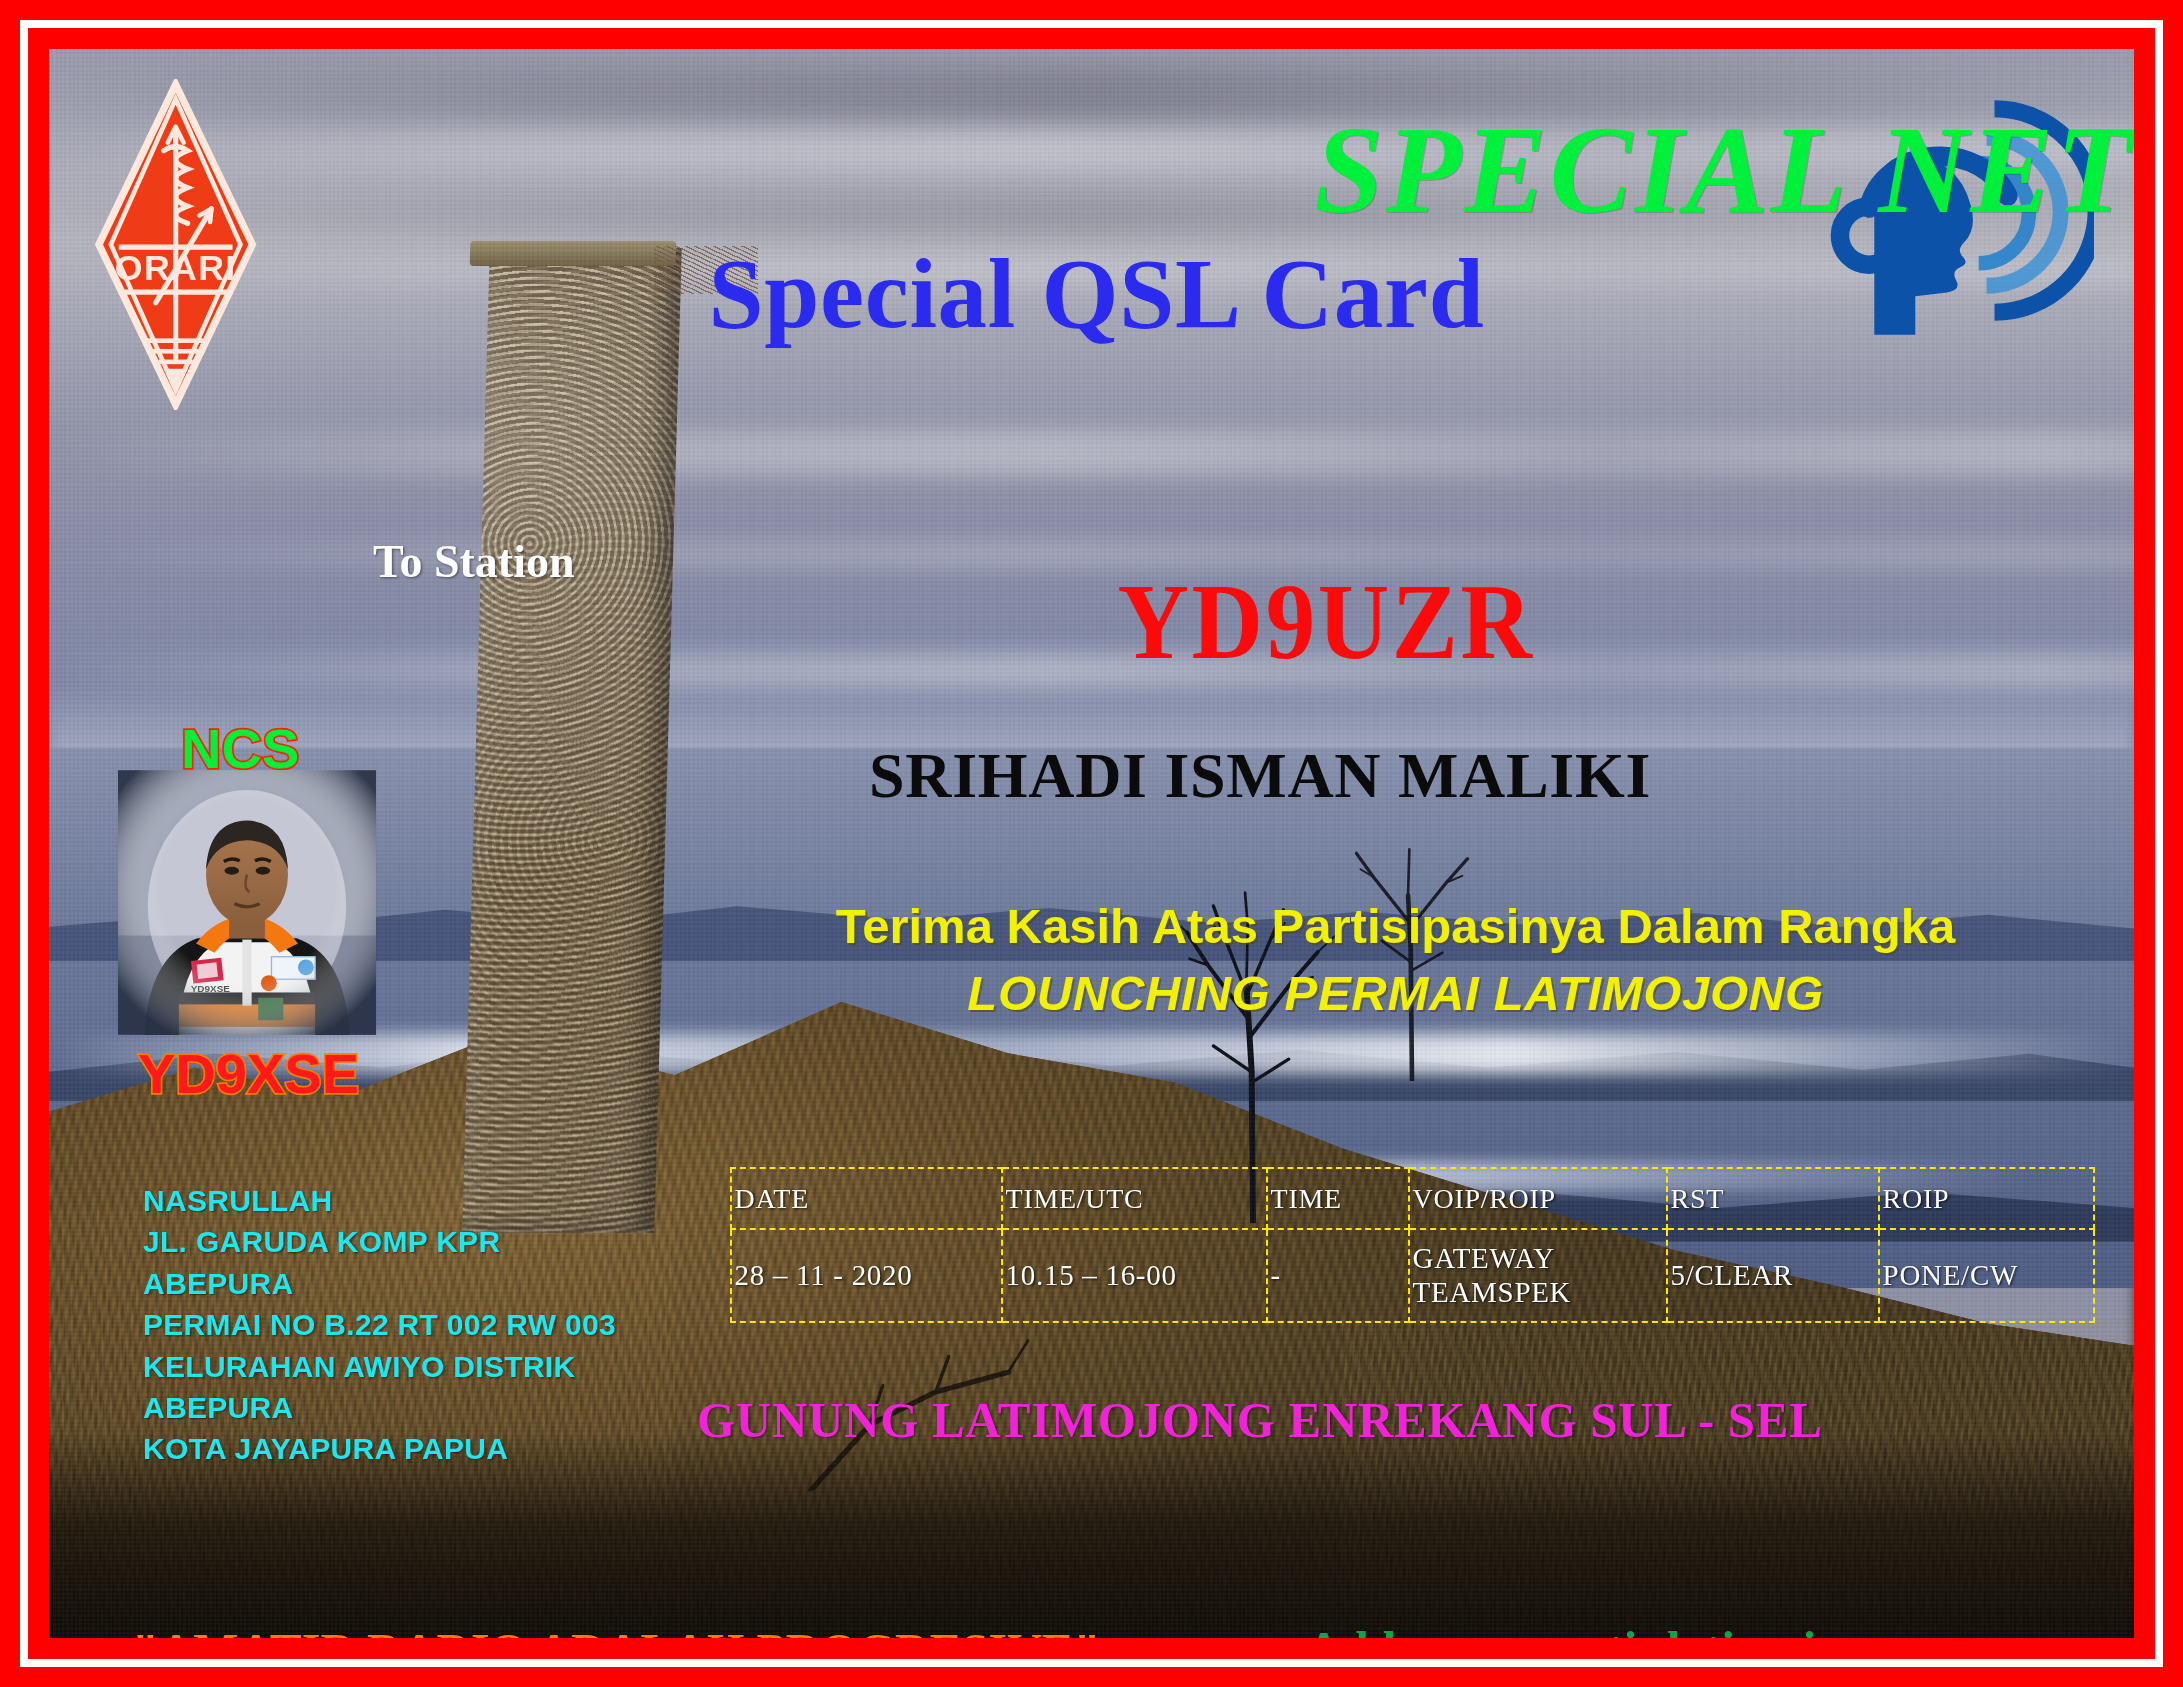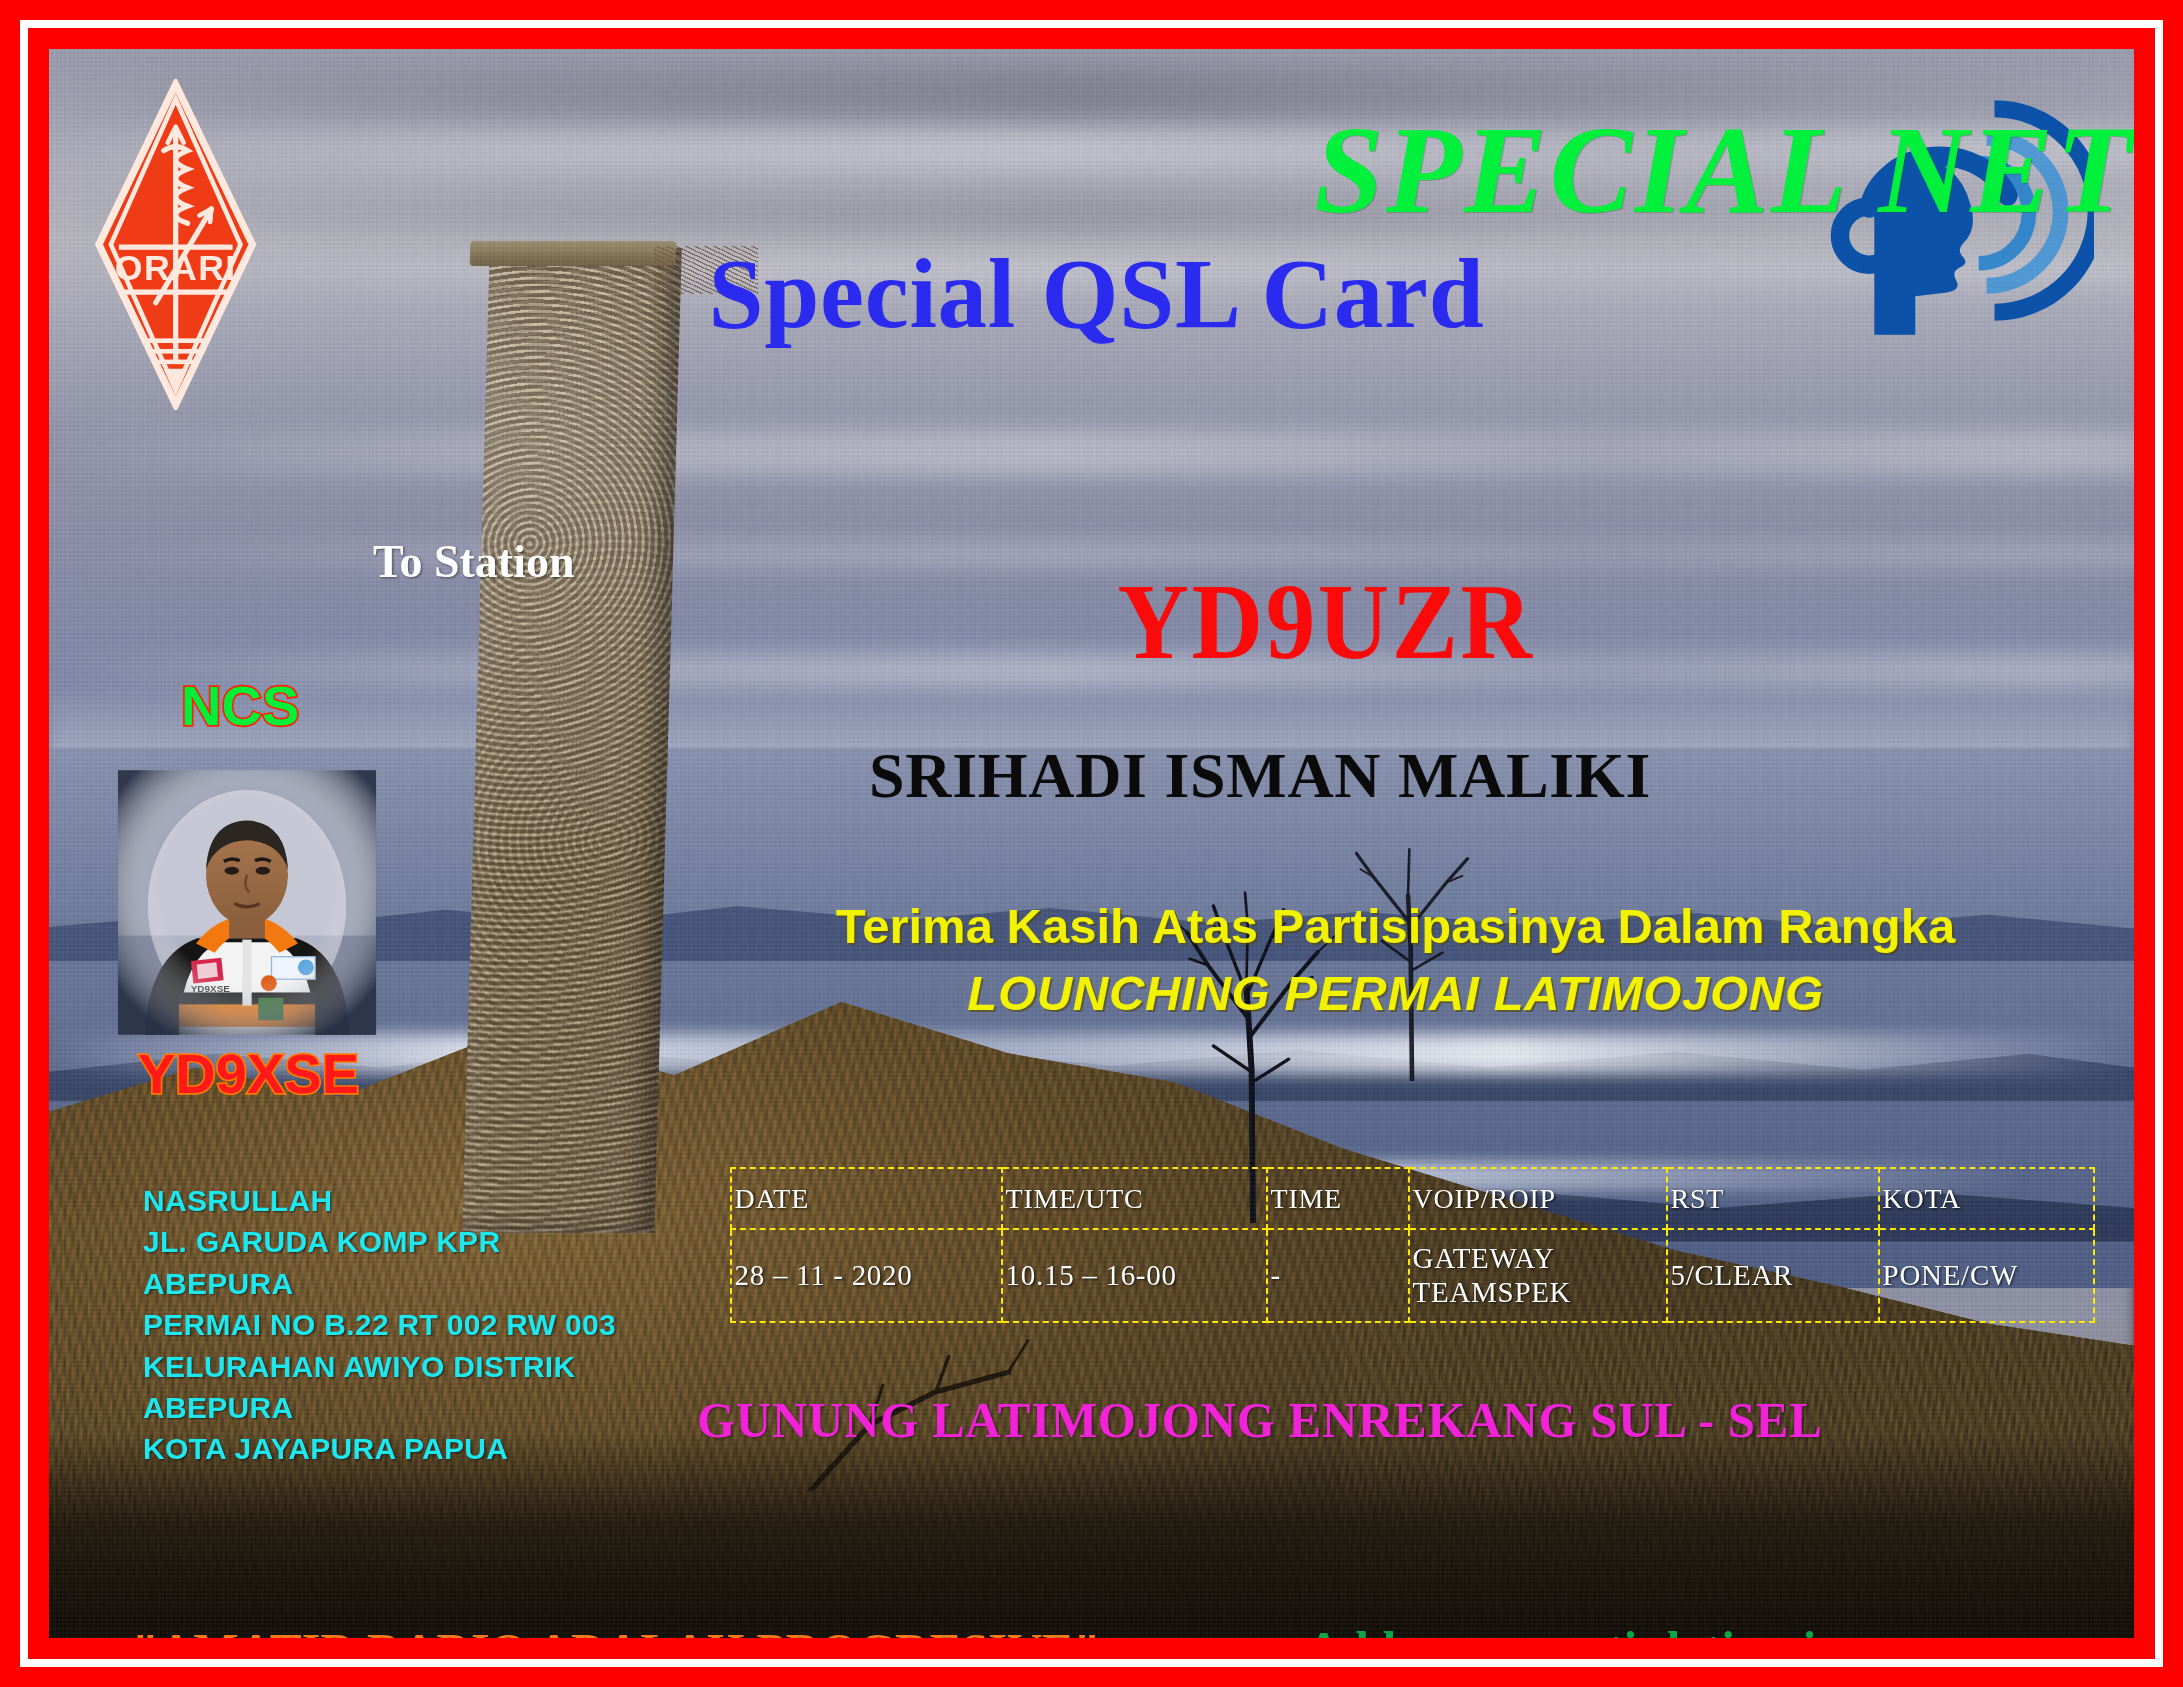--- a/index.html
+++ b/index.html
@@ -262,21 +262,21 @@
     font-family:"Liberation Sans", sans-serif;
     font-weight:bold;
     font-size:49px; line-height:1;
     color:#f2f200;
     letter-spacing:1.3px;
     text-shadow:2px 2px 0 rgba(80,70,0,.55);
   }
 
   
   .ncs-label{
-    position:absolute; left:132px; top:624px;
+    position:absolute; left:132px; top:667px;
     font-family:"Liberation Sans", sans-serif;
     font-weight:bold; font-size:56px;
     color:#00ef3b;
     -webkit-text-stroke:3.3px #ff2200;
     paint-order:stroke fill;
   }
   .op-photo{
     position:absolute; left:69px; top:721px;
     width:258px; height:265px;
     overflow:hidden;
@@ -569,21 +569,21 @@
               <col style="width:212px">
               <col style="width:215px">
             </colgroup>
             <tbody>
               <tr class="hdr">
                 <td>DATE</td>
                 <td>TIME/UTC</td>
                 <td>TIME</td>
                 <td>VOIP/ROIP</td>
                 <td>RST</td>
-                <td>KOTA</td>
+                <td>ROIP</td>
               </tr>
               <tr class="row">
                 <td>28 – 11 - 2020</td>
                 <td>10.15 – 16-00</td>
                 <td>-</td>
                 <td style="white-space:pre-line">GATEWAY
 TEAMSPEK</td>
                 <td>5/CLEAR</td>
                 <td>PONE/CW</td>
               </tr>

